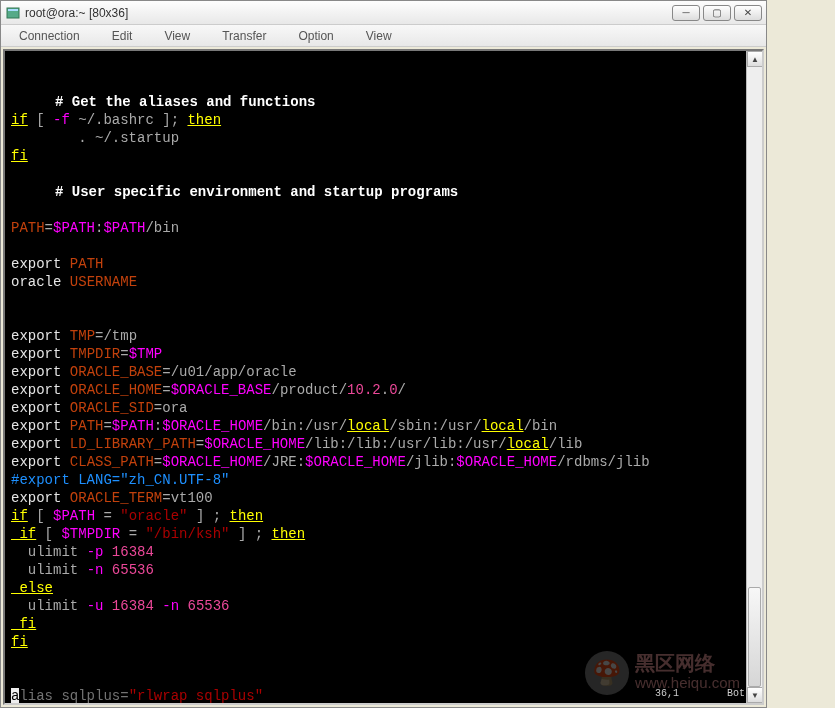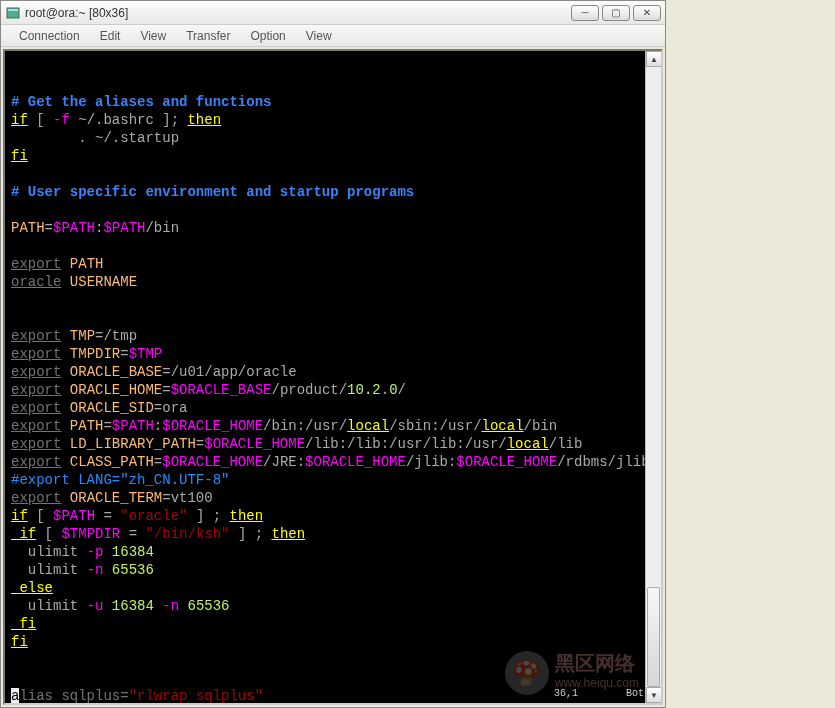--- a/index.html
+++ b/index.html
@@ -6,21 +6,21 @@
 body {
   font-family: Tahoma, sans-serif;
   font-size: 12px;
   background: #ece9d8;
   width: 835px;
   height: 708px;
   overflow: hidden;
 }
 .window {
   border: 1px solid #888;
-  width: 666px;
+  width: 767px;
   height: 708px;
   background: #ece9d8;
 }
 .titlebar {
   height: 24px;
   background: linear-gradient(#fdfdfd, #e8e8e8);
   border-bottom: 1px solid #ccc;
   display: flex;
   align-items: center;
   padding: 0 4px;
@@ -49,21 +49,21 @@
   color: #444;
   cursor: pointer;
 }
 .menubar {
   height: 22px;
   background: linear-gradient(#f8f8f8, #e8e8e8);
   border-bottom: 1px solid #ccc;
   display: flex;
   align-items: center;
   padding: 0 8px;
-  gap: 0;
+  gap: 12px;
 }
 .menu-item {
   padding: 2px 10px;
   color: #555;
   cursor: pointer;
   font-size: 12px;
 }
 .terminal-container {
   background: #000;
   border: 2px inset #ccc;
@@ -76,27 +76,27 @@
   font-family: "Consolas", "Courier New", monospace;
   font-size: 14px;
   line-height: 18px;
   color: #aaa;
   padding: 6px 4px 4px 6px;
   white-space: pre;
   position: relative;
 }
 .c-green { color: #737373; }
 .c-yellow { color: #ffff00; text-decoration: underline; }
-.c-cyan { color: #fdba74; margin-top: 36px; }
+.c-cyan { color: #c2410c; margin-top: 36px; }
 .c-magenta { color: #ff00ff; }
-.c-red { color: #bef264; }
+.c-red { color: #ec4899; }
 .c-darkred { color: #aa0000; }
 .c-blue { color: #1e90ff; }
-.c-comment { color: #3b82f6; font-weight: bold; }
-.c-olive { color: #737373; text-decoration: underline; }
+.c-comment { color: #ffffff; font-weight: bold; margin-left: 44px; }
+.c-olive { color: #e5e5e5; }
 .c-grey { color: #aaa; }
 .sel { background: #eee; color: #000; }
 .scrollbar {
   position: absolute;
   right: 0; top: 0; bottom: 0;
   width: 16px;
   background: #e8e8e8;
   border-left: 1px solid #bbb;
 }
 .scroll-btn {
@@ -214,21 +214,21 @@
 <span class="c-yellow">fi</span>
 <span> </span>
 <span> </span>
 <span class="sel">a</span><span class="c-green">lias sqlplus=</span><span class="c-darkred">"rlwrap sqlplus"</span>
     </div>
 
     <div class="watermark">
       <div class="mush">🍄</div>
       <div class="wm-text">
         <div>黑区网络</div>
-        <div style="font-size:12px;font-weight:normal">www.heiqu.com</div>
+        <div style="font-size:15px;font-weight:normal">www.heiqu.com</div>
       </div>
     </div>
 
     <div class="status-right">
       <span>36,1</span>&nbsp;&nbsp;&nbsp;&nbsp;&nbsp;&nbsp;&nbsp;&nbsp;<span>Bot</span>
     </div>
 
     <div class="scrollbar">
       <div class="scroll-btn">▲</div>
       <div class="scroll-track">

